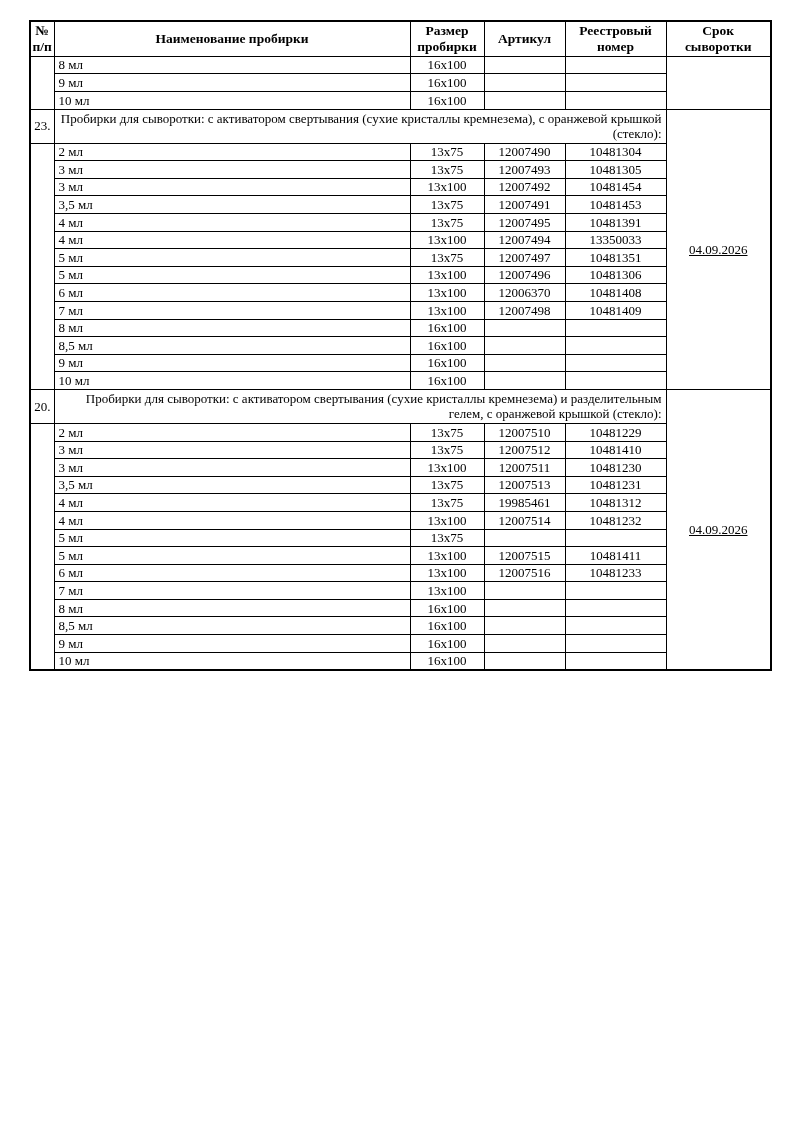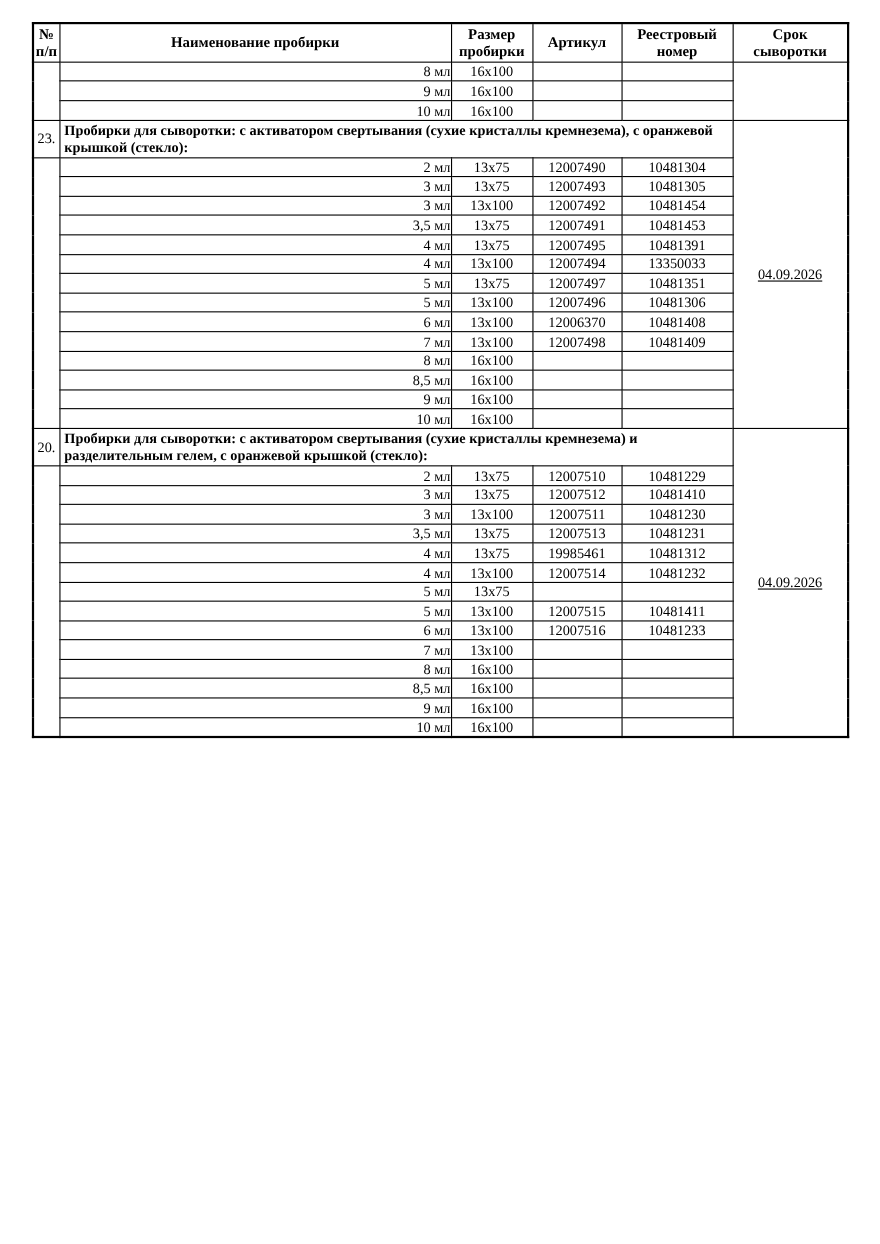--- a/index.html
+++ b/index.html
@@ -36,34 +36,34 @@
     text-align: center;
     height: 30px;
     font-size: 13.5px;
     white-space: pre-line;
     padding: 1px 0;
   }
   .data-row td {
     height: 16.6px;
   }
   .name-cell {
-    text-align: right;
+    text-align: left;
     padding-left: 4px !important;
     margin-left: 16px;
   }
   .center-cell {
     text-align: center;
   }
   .num-cell {
     text-align: center;
     font-size: 13px;
   }
   .section-title-cell {
-    font-weight: bold;
-    text-align: left;
+    font-weight: normal;
+    text-align: right;
     font-size: 13.5px;
     height: 31px;
     padding: 1px 4px !important;
   }
   .validity-cell {
     text-align: center;
     text-decoration: underline;
   }
 </style>
 </head>

